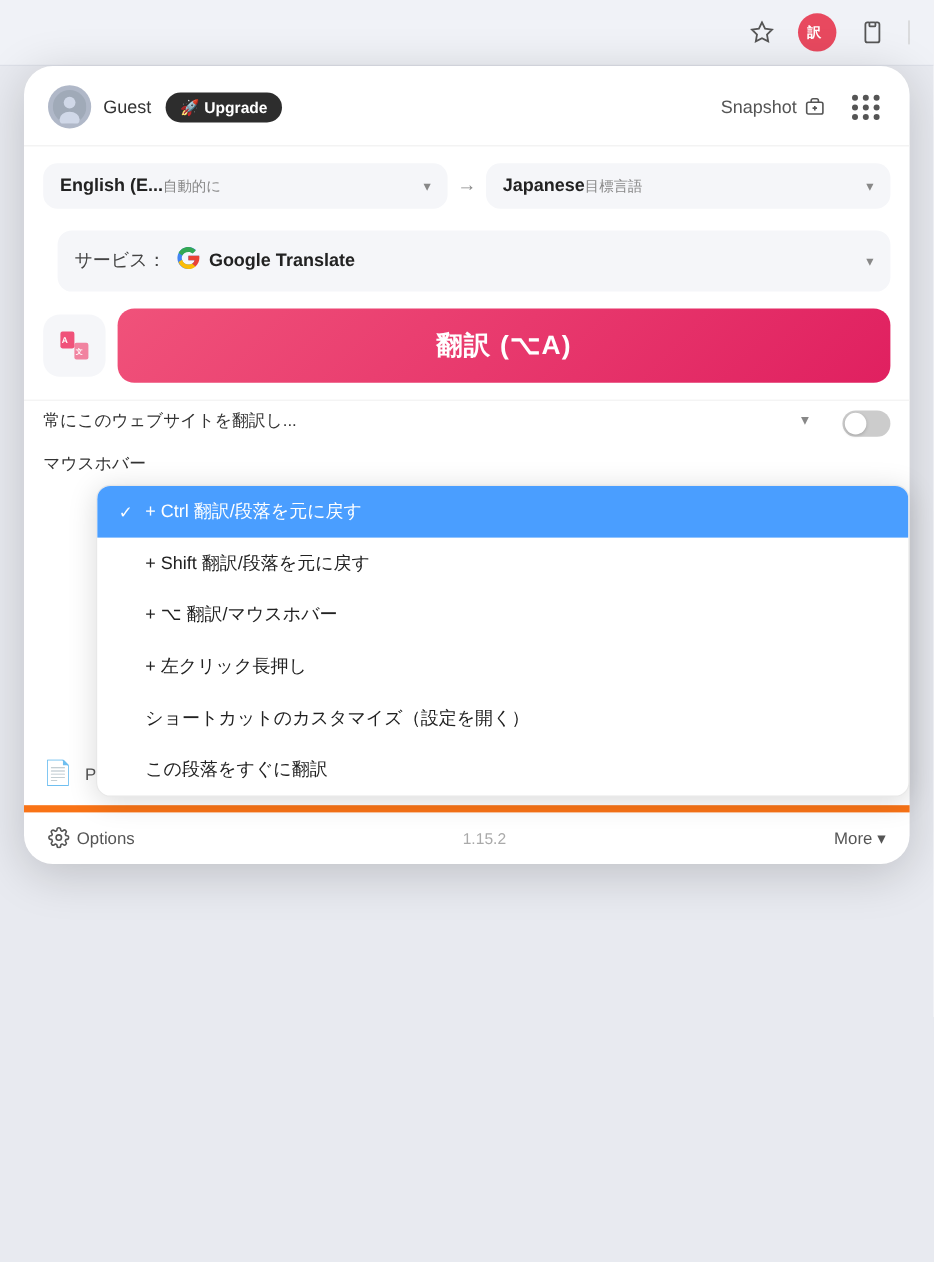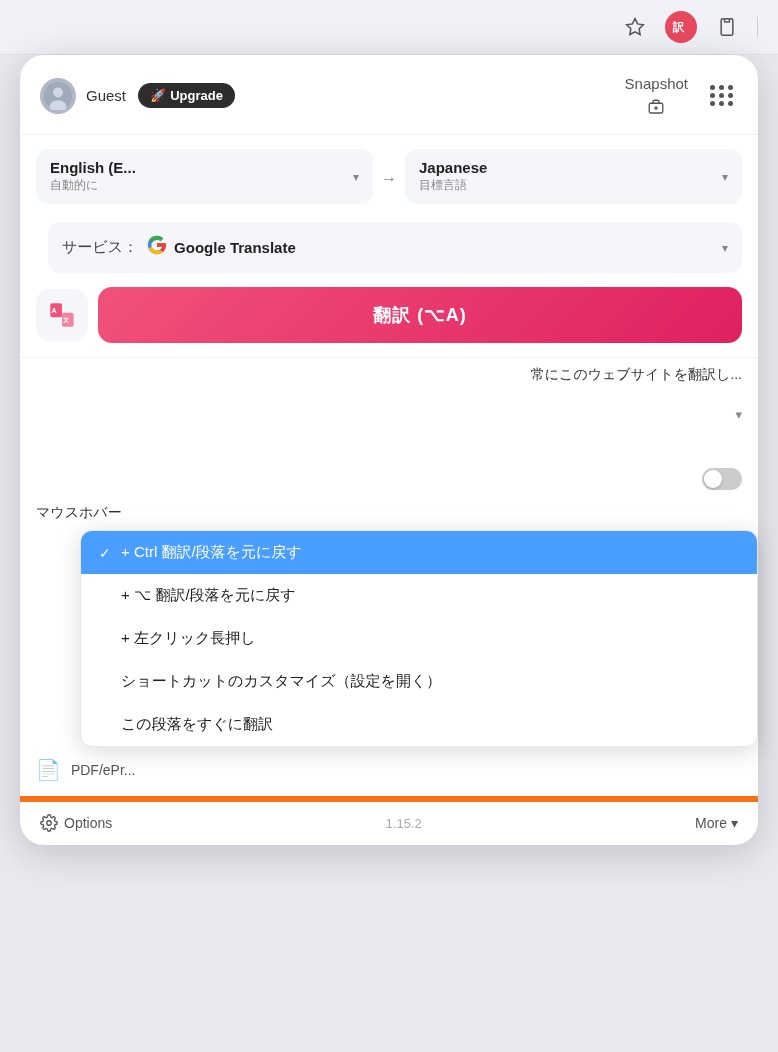--- a/index.html
+++ b/index.html
@@ -103,21 +103,20 @@
     .header-spacer { flex: 1; }
     .snapshot-btn {
       display: flex;
       align-items: center;
       gap: 6px;
       color: #555;
       font-size: 15px;
       cursor: pointer;
       padding: 4px 8px;
       border-radius: 8px;
-      flex-direction: column;
     }
     .snapshot-btn svg {
       width: 18px;
       height: 18px;
       stroke: #555;
       fill: none;
     }
     .grid-dots {
       display: grid;
       grid-template-columns: repeat(3,6px);
@@ -147,21 +146,21 @@
       background: #f5f6f9;
       border-radius: 12px;
       padding: 10px 14px;
       cursor: pointer;
       display: flex;
       align-items: center;
       justify-content: space-between;
     }
     .lang-box-inner {
       display: flex;
-      flex-direction: column;
+      flex-direction: row;
     }
     .lang-name {
       font-size: 15px;
       font-weight: 600;
       color: #222;
     }
     .lang-sub {
       font-size: 12px;
       color: #888;
       margin-top: 1px;
@@ -270,34 +269,33 @@
       font-size: 22px;
     }
     .translate-btn {
       flex: 1;
       background: #e8366e;
       background: linear-gradient(135deg, #f0527a, #e02060);
       color: white;
       border: none;
       border-radius: 14px;
       padding: 16px 0;
-      font-size: 18px;
+      font-size: 22px;
       font-weight: 600;
       cursor: pointer;
       letter-spacing: 1px;
     }
 
     
     .always-row {
       display: flex;
-      align-items: flex-end;
+      align-items: flex-start;
       padding: 8px 16px 10px 16px;
       border-top: 1px solid #f2f2f2;
-      gap: 23px;
-      flex-direction: column;
+      gap: 8px;
     }
     .always-label {
       flex: 1;
       font-size: 14px;
       color: #333;
     }
     .always-chevron {
       color: #888;
       font-size: 13px;
     }
@@ -523,21 +521,25 @@
       <span class="mousehover-label">マウスホバー</span>
     </div>
 
     <div class="dropdown-menu">
       <div class="dropdown-item selected">
         <span class="check-icon">✓</span>
         <span>+ Ctrl 翻訳/段落を元に戻す</span>
       </div>
       <div class="dropdown-item">
         <span class="check-icon">✓</span>
-        <span>+ ⌥ 翻訳/段落を元に戻す</span>
+        <span>+ Shift 翻訳/段落を元に戻す</span>
+      </div>
+      <div class="dropdown-item">
+        <span class="check-icon">✓</span>
+        <span>+ ⌥ 翻訳/マウスホバー</span>
       </div>
       <div class="dropdown-item">
         <span class="check-icon">✓</span>
         <span>+ 左クリック長押し</span>
       </div>
       <div class="dropdown-item">
         <span class="check-icon">✓</span>
         <span>ショートカットのカスタマイズ（設定を開く）</span>
       </div>
       <div class="dropdown-item">

